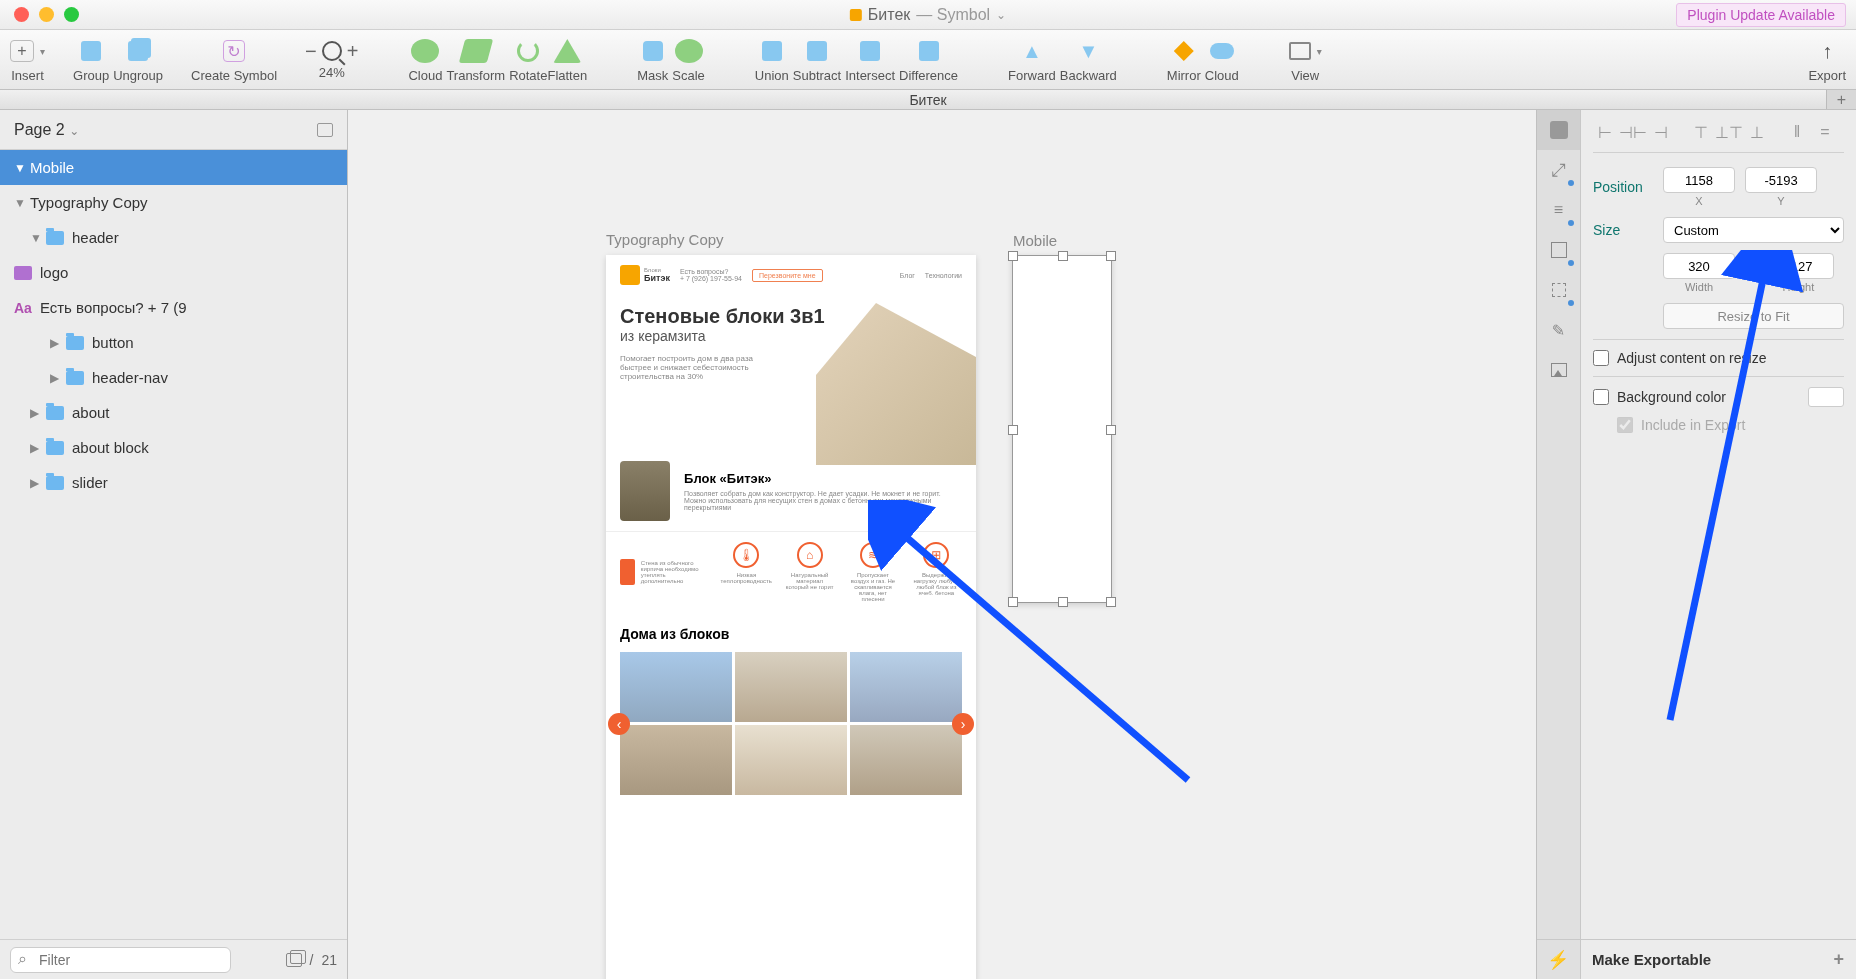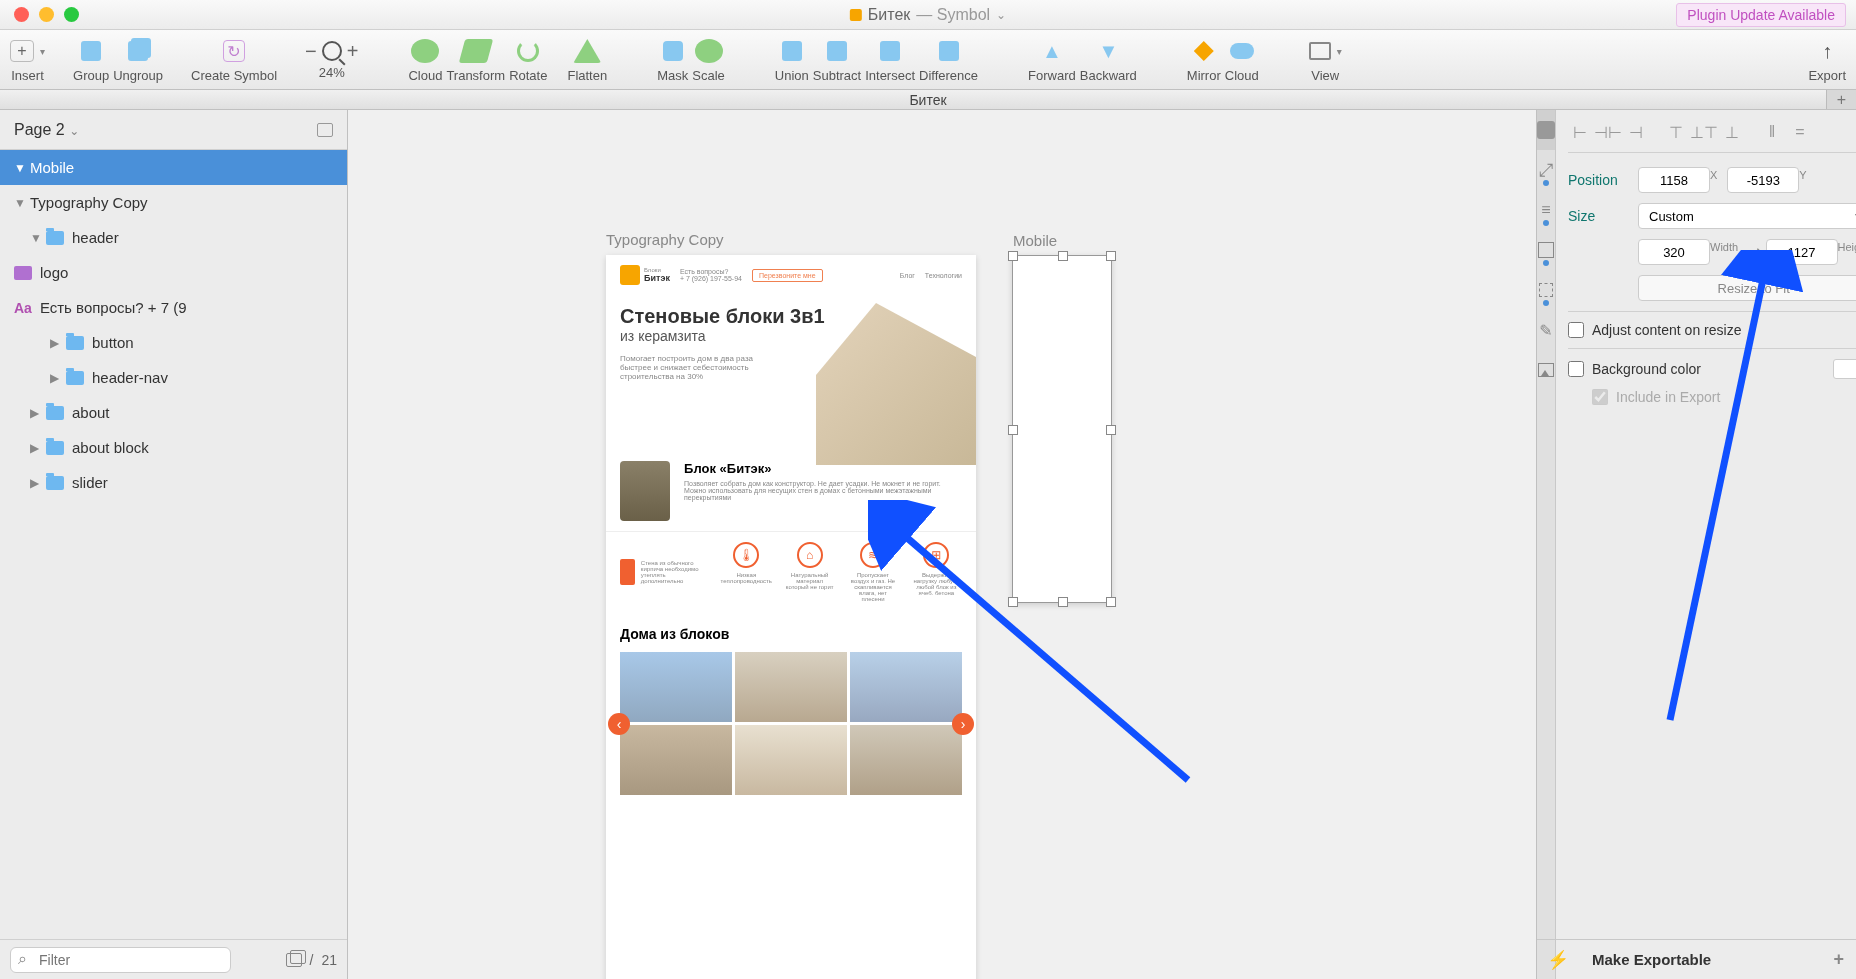--- a/index.html
+++ b/index.html
@@ -74,21 +74,21 @@
 .typo-logo-icon { width: 20px; height: 20px; background: #f7a500; border-radius: 3px; }
 .typo-logo-text { font-weight: bold; color: #333; }
 .typo-phone { color: #888; font-size: 7px; }
 .typo-btn { border: 1px solid #f08050; color: #f08050; padding: 2px 6px; border-radius: 2px; font-size: 7px; }
 .typo-nav { margin-left: auto; display: flex; gap: 10px; font-size: 7px; color: #888; }
 .typo-hero { padding: 10px 14px; position: relative; }
 .typo-hero h1 { font-size: 20px; font-weight: bold; color: #333; }
 .typo-hero h2 { font-size: 14px; color: #555; font-weight: normal; }
 .typo-hero-text { font-size: 8px; color: #888; margin-top: 10px; width: 140px; }
 .typo-house { position: absolute; right: 0; top: -10px; width: 200px; height: 180px; background: linear-gradient(135deg, #e8d8c0, #c8b898); clip-path: polygon(20% 100%, 20% 50%, 50% 10%, 100% 40%, 100% 100%); }
-.typo-block-section { padding: 10px 14px; display: flex; gap: 14px; margin-top: 60px; }
+.typo-block-section { padding: 10px 14px; display: flex; gap: 14px; margin-top: 60px; align-items: center; }
 .typo-block-img { width: 100px; height: 60px; background: linear-gradient(#8a8068, #6a6048); border-radius: 4px; }
 .typo-block-text h3 { font-size: 13px; font-weight: bold; }
 .typo-block-text p { font-size: 7px; color: #888; margin-top: 4px; }
 .typo-icons { display: flex; padding: 10px 14px; gap: 12px; border-top: 1px solid #eee; }
 .typo-icon-item { flex: 1; text-align: center; }
 .typo-icon-circle { width: 26px; height: 26px; border: 2px solid #f06030; border-radius: 50%; margin: 0 auto 4px; display: flex; align-items: center; justify-content: center; color: #f06030; font-size: 12px; }
 .typo-icon-text { font-size: 6px; color: #888; }
 .typo-brick { width: 40px; height: 26px; background: #f06030; border-radius: 2px; margin-right: 6px; }
 .typo-gallery { padding: 14px; }
 .typo-gallery h3 { font-size: 14px; font-weight: bold; margin-bottom: 10px; }
@@ -105,21 +105,21 @@
 .insp-tab.active { background: #d0d0d0; }
 .insp-dot { position: absolute; bottom: 4px; right: 6px; width: 6px; height: 6px; background: #4a90d9; border-radius: 50%; }
 .inspector-content { flex: 1; padding: 12px; }
 .align-row { display: flex; gap: 4px; margin-bottom: 14px; padding-bottom: 10px; border-bottom: 1px solid #d0d0d0; }
 .align-btn { width: 24px; height: 20px; display: flex; align-items: center; justify-content: center; color: #999; cursor: pointer; }
 .insp-row { display: flex; align-items: center; margin-bottom: 10px; }
 .insp-label { width: 70px; font-size: 14px; color: #0f766e; }
 .insp-input { width: 72px; height: 26px; background: white; border: 1px solid #ccc; border-radius: 4px; padding: 0 6px; font-size: 13px; text-align: center; }
 .insp-sublabel { font-size: 11px; color: #888; text-align: center; margin-top: 2px; }
 .insp-select { flex: 1; height: 26px; background: white; border: 1px solid #ccc; border-radius: 4px; padding: 0 6px; font-size: 13px; }
-.insp-field-group { display: flex; }
+.insp-field-group { display: flex; flex-direction: column; }
 .resize-btn { flex: 1; height: 26px; background: #f8f8f8; border: 1px solid #ccc; border-radius: 4px; font-size: 13px; color: #888; margin-left: 70px; }
 .insp-checkbox { display: flex; align-items: center; gap: 8px; font-size: 14px; color: #333; margin-bottom: 10px; }
 .insp-checkbox input { width: 16px; height: 16px; }
 .insp-checkbox.disabled { color: #aaa; }
 .color-swatch { width: 36px; height: 20px; background: white; border: 1px solid #ccc; border-radius: 3px; margin-left: auto; }
 .make-exportable { position: absolute; bottom: 0; right: 0; width: 276px; height: 40px; border-top: 1px solid #c8c8c8; display: flex; align-items: center; padding: 0 12px; font-size: 15px; font-weight: 600; color: #333; justify-content: space-between; }
 .bolt-tab { position: absolute; bottom: 0; width: 44px; height: 40px; border-top: 1px solid #c8c8c8; display: flex; align-items: center; justify-content: center; color: #888; }
 
 
 .arrow { position: absolute; pointer-events: none; }
@@ -182,21 +182,21 @@
         <div class="tool-icon green" style="border-radius:50%"></div>
       </div>
       <div class="tool-label">Cloud</div>
     </div>
   <div class="tool-group" style="margin-right:4px">
       <div class="tool-icons">
         <div class="tool-icon green" style="transform:skew(-15deg)"></div>
       </div>
       <div class="tool-label">Transform</div>
     </div>
-  <div class="tool-group" style="margin-right:20px">
+  <div class="tool-group" style="margin-right:0">
       <div class="tool-icons">
         <div style="width:22px;height:22px;border:3px solid #8ed080;border-radius:50%;border-top-color:transparent"></div>
       </div>
       <div class="tool-label">Rotate</div>
     </div>
   <div class="tool-group" style="margin-right:50px">
       <div class="tool-icons">
         <div class="tool-icon green" style="clip-path:polygon(0 100%,50% 0,100% 100%)"></div>
       </div>
       <div class="tool-label">Flatten</div>

